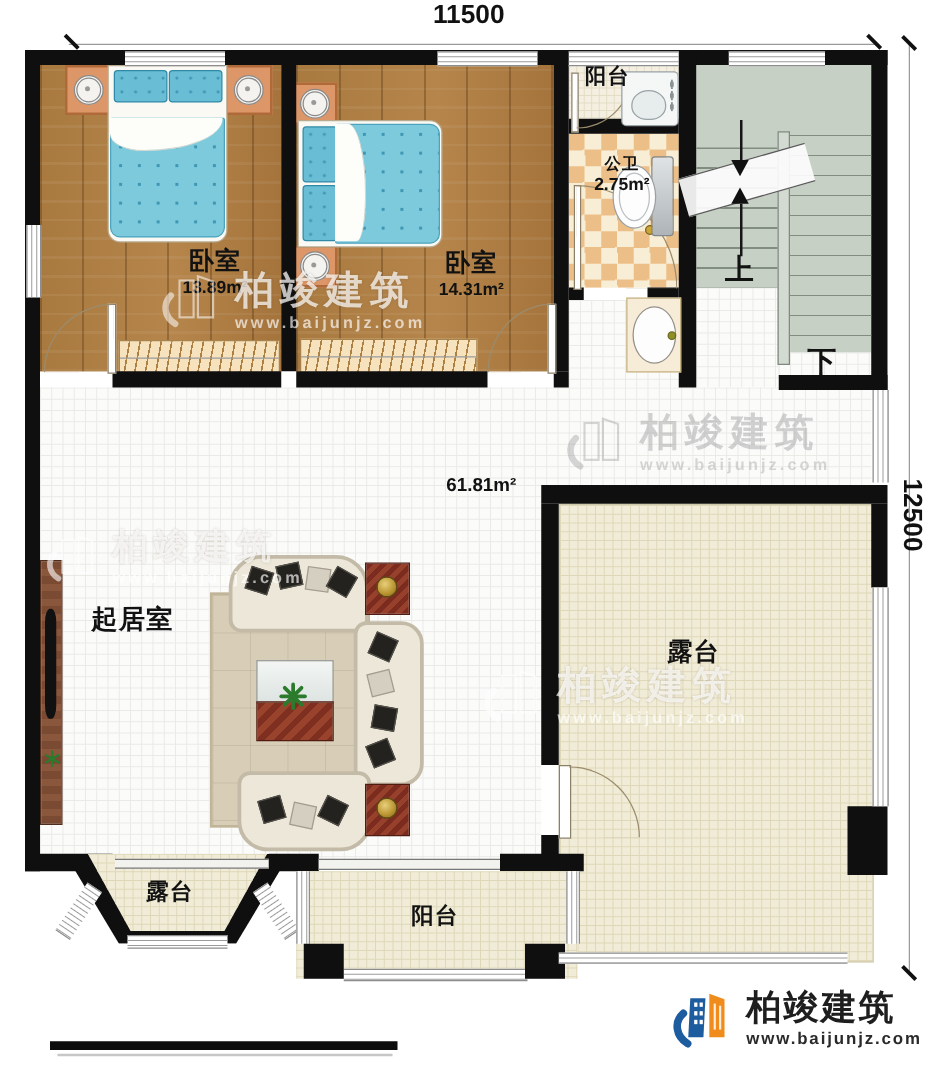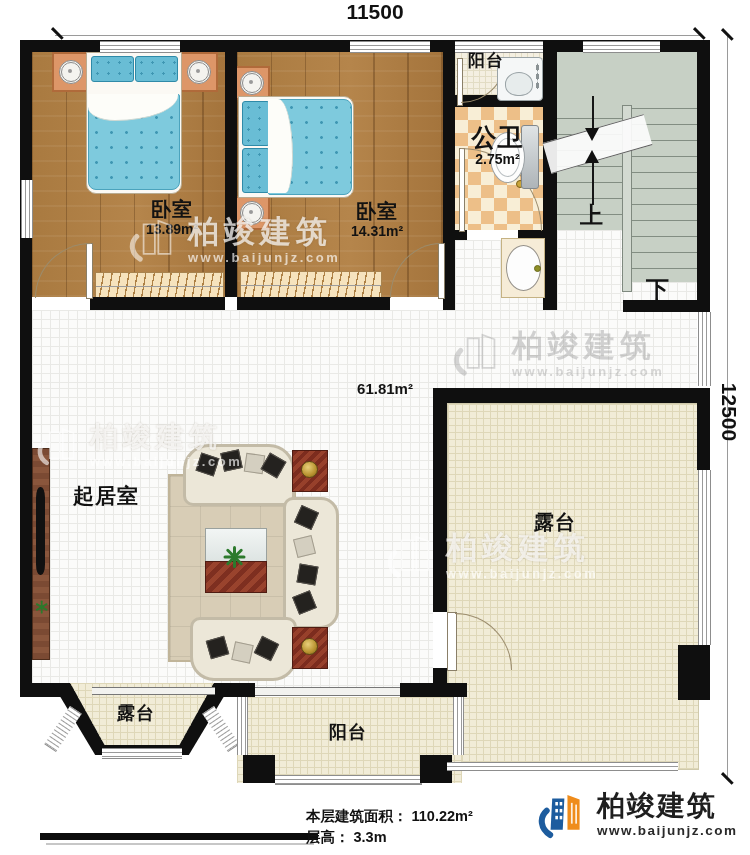--- a/index.html
+++ b/index.html
@@ -281,21 +281,21 @@
 
   <div class="rlabel" style="left:112px;top:199px;width:120px">
     <div class="rname">卧室</div>
     <div class="rarea">13.89m²</div>
   </div>
   <div class="rlabel" style="left:315px;top:201px;width:124px">
     <div class="rname">卧室</div>
     <div class="rarea">14.31m²</div>
   </div>
   <div class="rlabel" style="left:445px;top:124px;width:105px">
-    <div class="rname" style="font-size:25px">公卫</div>
+    <div class="rname" style="font-size:13px">公卫</div>
     <div class="rarea">2.75m²</div>
   </div>
   <div class="rlabel" style="left:450px;top:52px;width:72px">
     <div class="rname" style="font-size:17px">阳台</div>
   </div>
   <div class="rlabel" style="left:330px;top:379px;width:110px">
     <div class="rarea" style="font-size:15px">61.81m²</div>
   </div>
   <div class="rlabel" style="left:50px;top:485px;width:112px">
     <div class="rname" style="font-size:21px">起居室</div>
@@ -356,24 +356,20 @@
         <path d="M35 8 L49 13 V46 H35 Z" fill="none" stroke="rgba(255,255,255,.6)" stroke-width="2"></path>
       </svg>
     <div class="col">
         <span class="t1">柏竣建筑</span>
         <span class="t2">www.baijunjz.com</span>
       </div>
   </div>
 
   <div class="fbar1"></div>
   <div class="fbar2"></div>
-  <div class="finfo">
-    <div><span>本层建筑面积：</span> <span>110.22m²</span></div>
-    <div><span>层高：</span> <span>3.3m</span></div>
-  </div>
   <div class="logo">
     <svg width="52" height="54" viewBox="0 0 60 60">
       <path d="M14 53 C3 46 1 33 10 25" stroke="#1d5c9e" stroke-width="7" fill="none" stroke-linecap="round"></path>
       <rect x="17" y="11" width="14" height="36" fill="#1d5c9e" transform="skewX(-3)"></rect>
       <rect x="20" y="15" width="3" height="4" fill="#fff"></rect>
         <rect x="25" y="15" width="3" height="4" fill="#fff"></rect>
       <rect x="20" y="23" width="3" height="4" fill="#fff"></rect>
         <rect x="25" y="23" width="3" height="4" fill="#fff"></rect>
       <rect x="20" y="31" width="3" height="4" fill="#fff"></rect>
         <rect x="25" y="31" width="3" height="4" fill="#fff"></rect>

